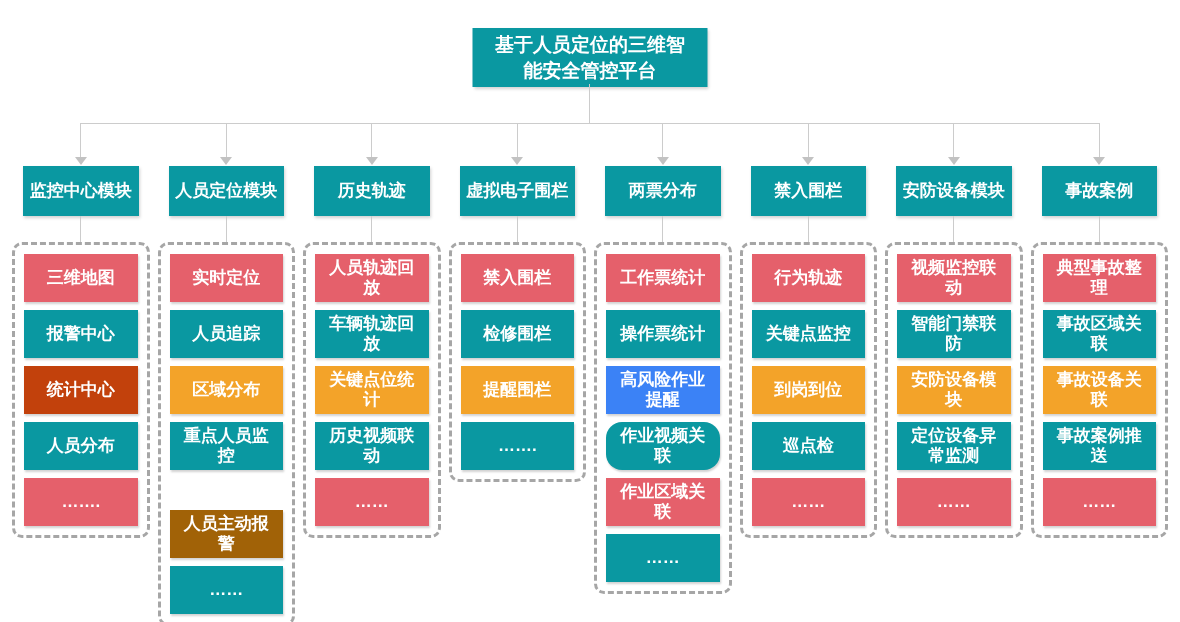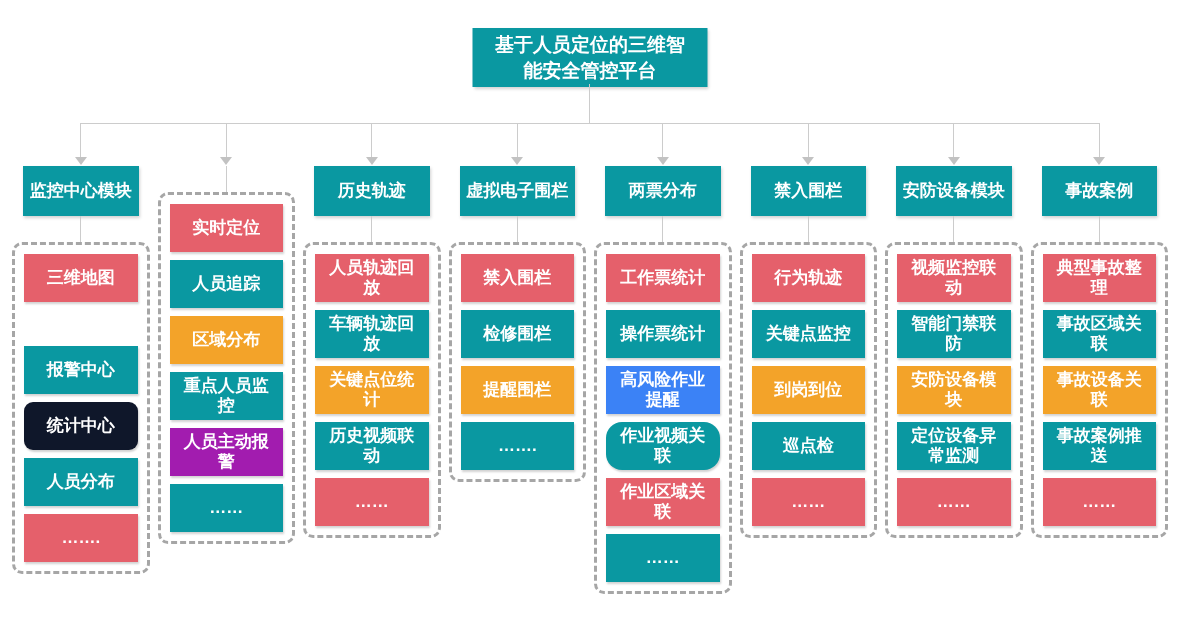--- a/index.html
+++ b/index.html
@@ -101,43 +101,44 @@
   <div class="stem"></div>
   <div class="bus"></div>
   <div class="columns" id="columns">
   <div class="col">
     <div class="arrow"></div>
     <div class="header">监控中心模块</div>
     <div class="stub"></div>
     <div class="group">
   <div class="item" style="background: rgb(229, 96, 107);">三维地图</div>
 
-  <div class="item" style="background: rgb(10, 152, 161); margin-top: 36px;">报警中心</div>
-
-  <div class="item" style="background: #0f172a; border-radius: 9px;">统计中心</div>
+  <div class="item" style="background: rgb(10, 152, 161);">报警中心</div>
+
+  <div class="item" style="background: #c2410c;">统计中心</div>
 
   <div class="item" style="background: rgb(10, 152, 161);">人员分布</div>
 
   <div class="item" style="background: rgb(229, 96, 107);">…….</div>
 </div>
   </div>
 
   <div class="col">
     <div class="arrow"></div>
+    <div class="header">人员定位模块</div>
     <div class="stub"></div>
     <div class="group">
   <div class="item" style="background: rgb(229, 96, 107);">实时定位</div>
 
   <div class="item" style="background: rgb(10, 152, 161);">人员追踪</div>
 
   <div class="item" style="background: rgb(243, 163, 41);">区域分布</div>
 
   <div class="item" style="background: rgb(10, 152, 161);">重点人员监控</div>
 
-  <div class="item" style="background: #a21caf;">人员主动报警</div>
+  <div class="item" style="background: #a16207; margin-top: 32px;">人员主动报警</div>
 
   <div class="item" style="background: rgb(10, 152, 161);">……</div>
 </div>
   </div>
 
   <div class="col">
     <div class="arrow"></div>
     <div class="header">历史轨迹</div>
     <div class="stub"></div>
     <div class="group">

